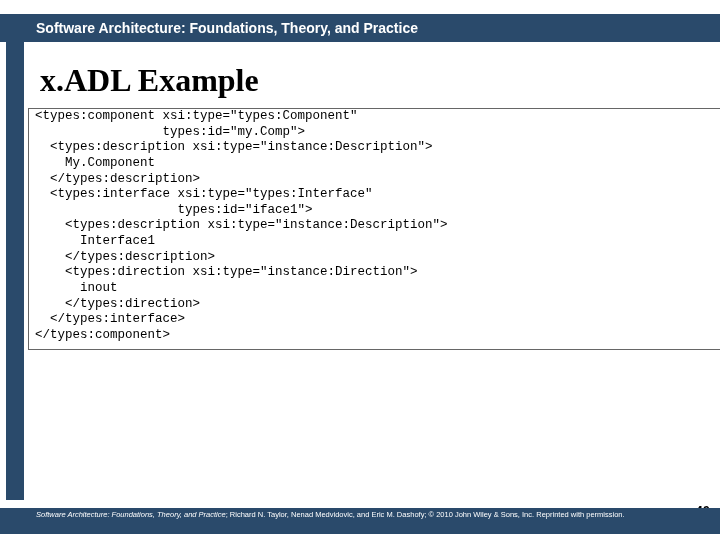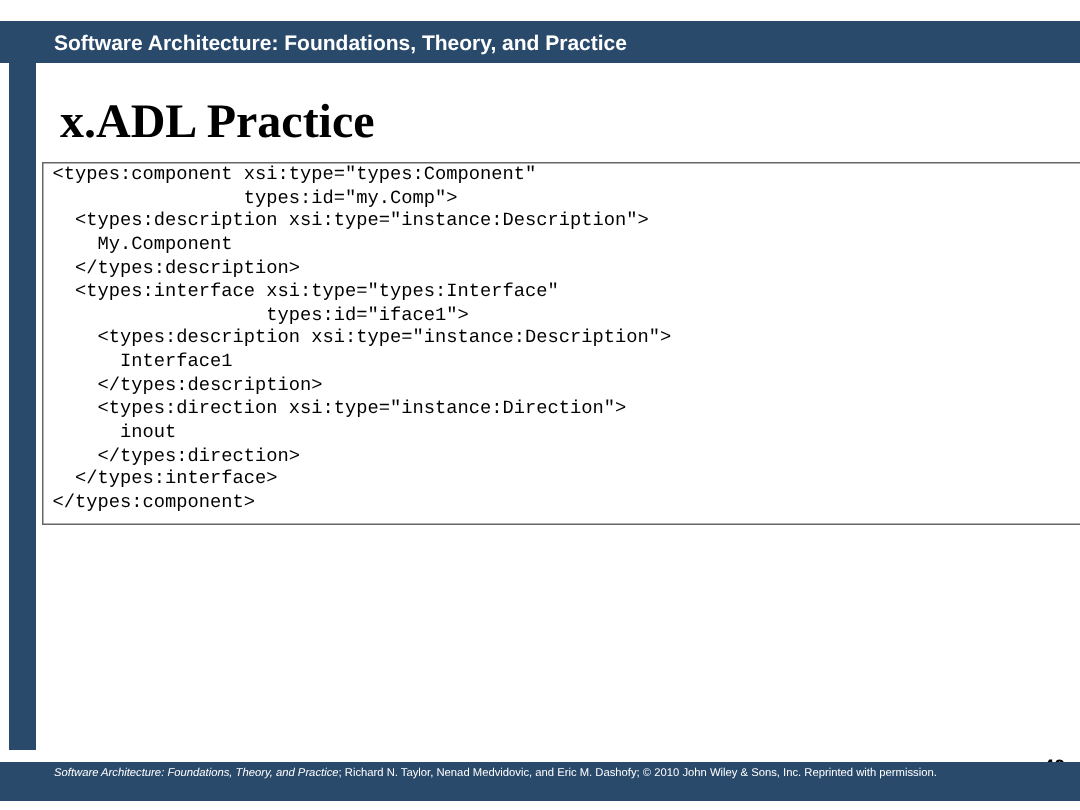--- a/index.html
+++ b/index.html
@@ -86,21 +86,21 @@
 </style>
 </head>
 <body>
 
 <div class="left-rail"></div>
 
 <div class="header-band">
   <div class="title">Software Architecture: Foundations, Theory, and Practice</div>
 </div>
 
-<div class="heading">x.ADL Practice</div>
+<div class="heading">x.ADL Example</div>
 
 <div class="code-box">&lt;types:component xsi:type="types:Component"
                  types:id="my.Comp"&gt;
   &lt;types:description xsi:type="instance:Description"&gt;
     My.Component
   &lt;/types:description&gt;
   &lt;types:interface xsi:type="types:Interface"
                    types:id="iface1"&gt;
     &lt;types:description xsi:type="instance:Description"&gt;
       Interface1

